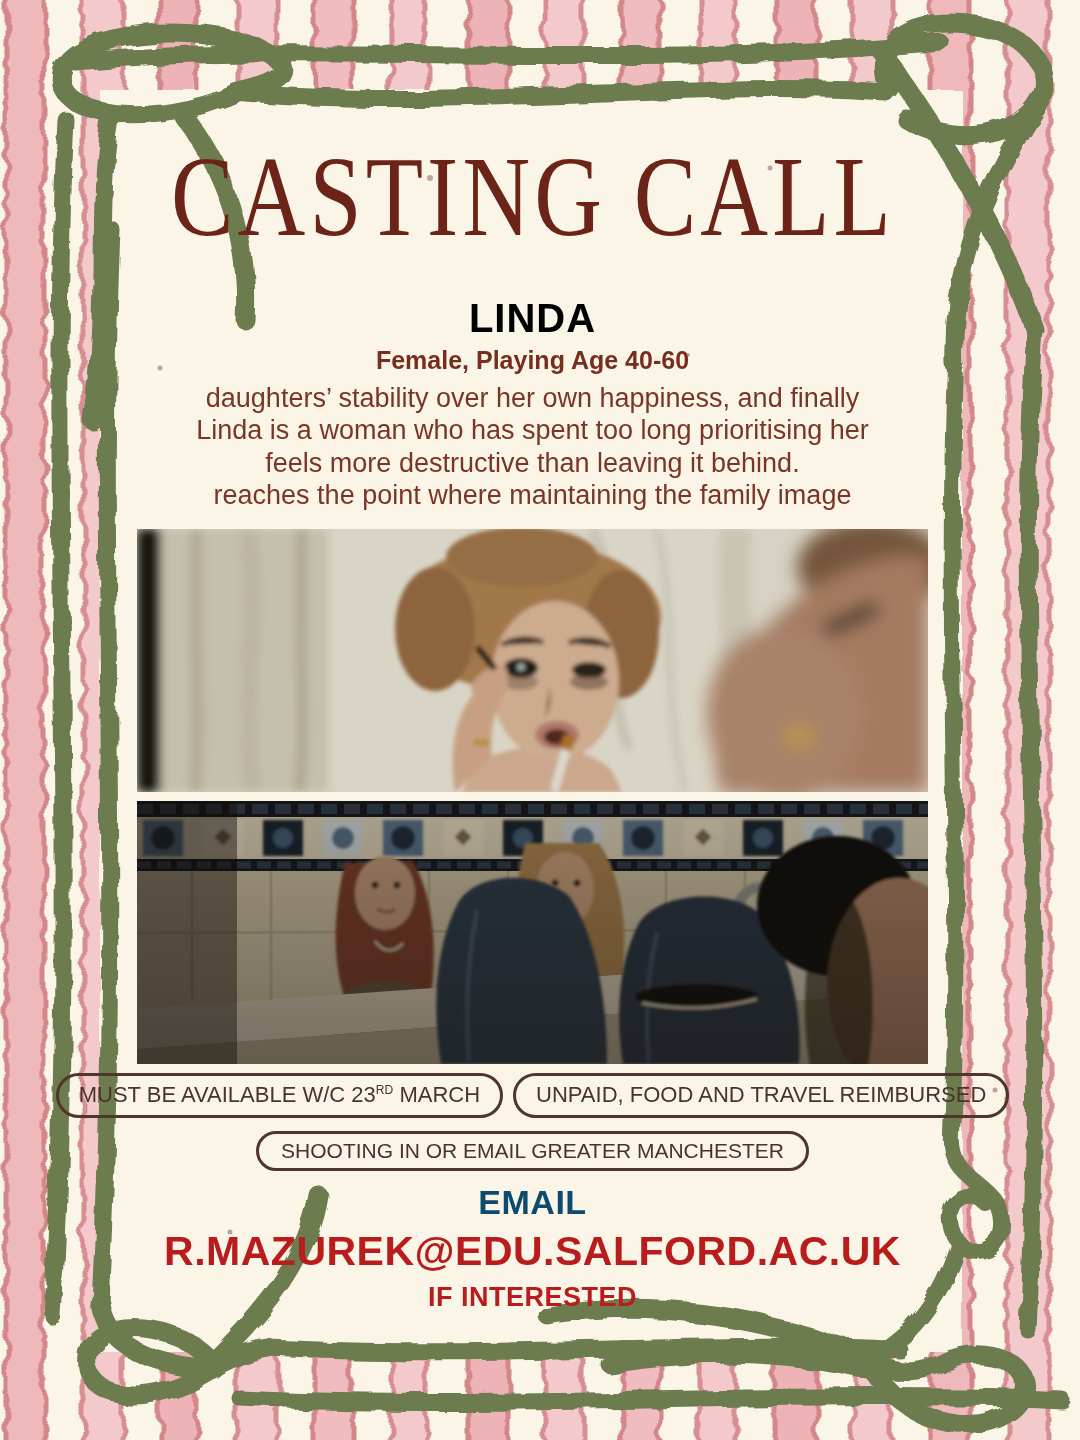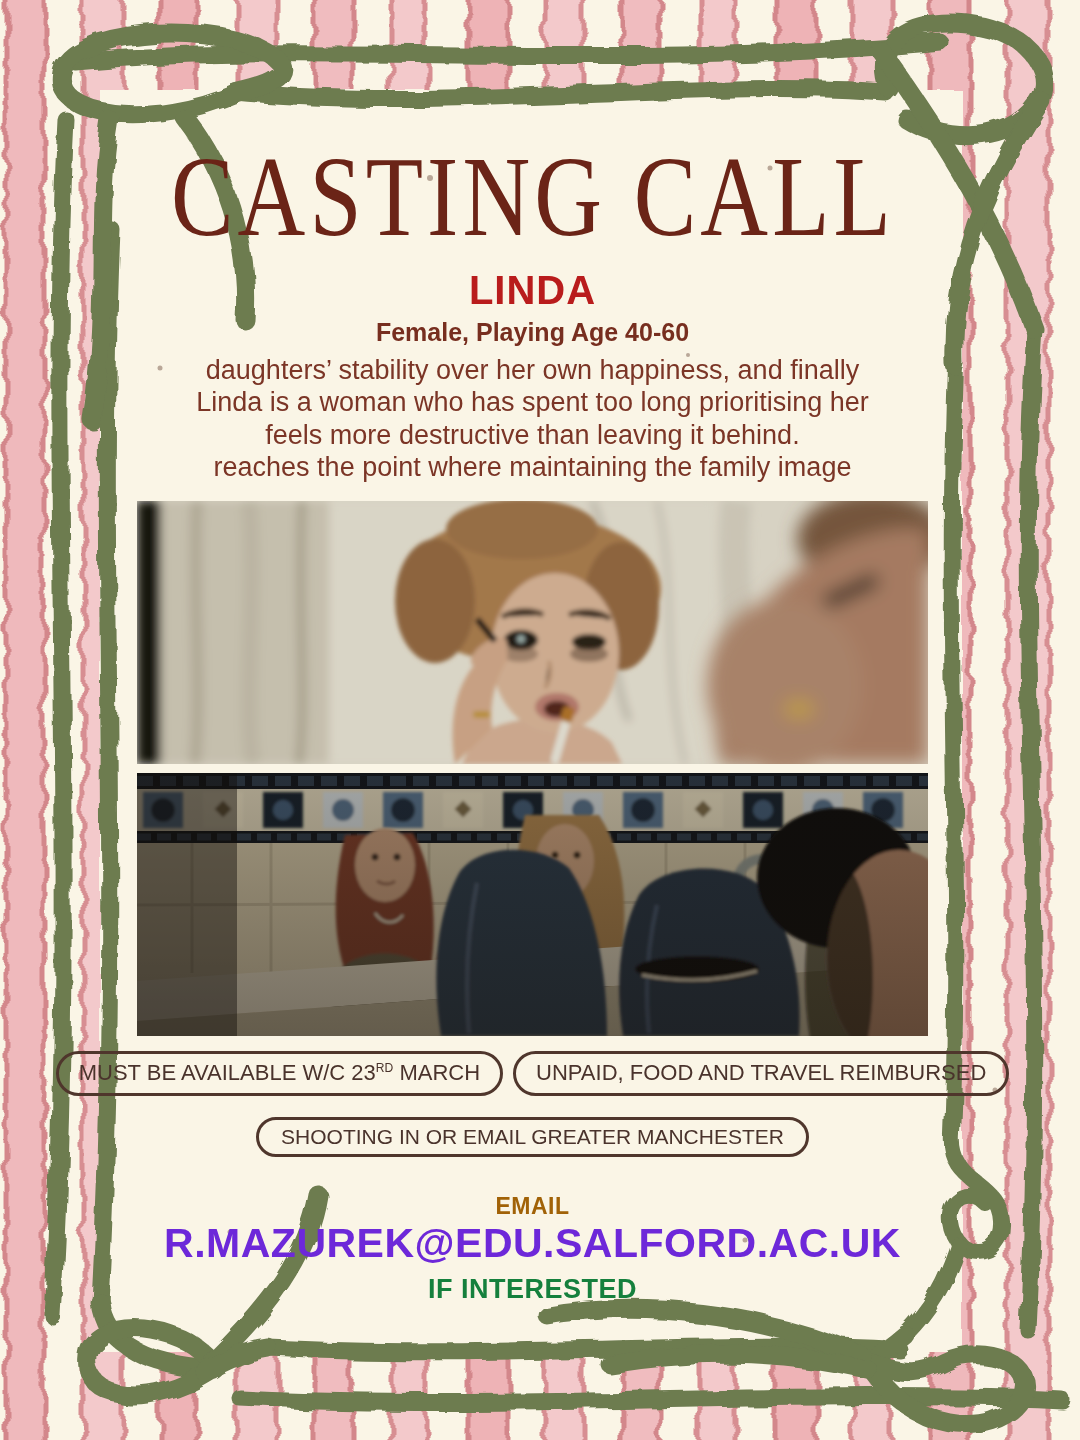--- a/index.html
+++ b/index.html
@@ -14,39 +14,39 @@
   }
   .title{
     margin-top:136px;font-family:"Liberation Serif",serif;font-weight:400;
     font-size:92px;line-height:1;letter-spacing:4px;color:#6b2417;
     transform:scale(1.02,1.24);transform-origin:top center;white-space:nowrap;
   }
   .subtitle{
     margin-top:44px;font-size:44px;font-weight:500;letter-spacing:1px;color:#6e2a1c;
     white-space:nowrap;
   }
-  .role-name{margin-top:36px;font-size:40px;font-weight:700;color:#b91c1c;letter-spacing:1px;}
+  .role-name{margin-top:64px;font-size:40px;font-weight:700;color:#000000;letter-spacing:1px;}
   .role-spec{margin-top:5px;font-size:25px;font-weight:700;color:#772e1f;}
   .desc{margin-top:7px;font-size:27px;font-weight:500;color:#7b3526;line-height:1.2;}
   .stills{margin-top:17px;display:flex;flex-direction:column;gap:9px;}
   .still{width:791px;height:263px;overflow:hidden;background:#222;}
   .still svg{display:block;}
-  .badges{margin-top:15px;display:flex;flex-direction:column;align-items:center;gap:21px;width:840px;}
+  .badges{margin-top:9px;display:flex;flex-direction:column;align-items:center;gap:13px;width:840px;}
   .badge-row{display:flex;gap:10px;justify-content:center;}
   .pill{
     border:3px solid #4f362c;border-radius:40px;color:#4a332c;
     padding:7px 20px 8px 20px;font-size:22px;font-weight:500;white-space:nowrap;
     background:transparent;line-height:1.1;
   }
   .pill.small{font-size:21px;padding:5px 22px 6px 22px;}
   .pill sup{font-size:0.55em;}
   .contact{margin-top:12px;display:flex;flex-direction:column;align-items:center;}
-  .contact-label{font-size:23px;font-weight:700;color:#a16207;letter-spacing:0.5px;margin-top:24px;}
-  .contact-email{font-size:41px;font-weight:700;color:#6d28d9;letter-spacing:0.5px;white-space:nowrap;}
-  .contact-note{margin-top:7px;font-size:27px;font-weight:700;color:#15803d;letter-spacing:0.5px;}
+  .contact-label{font-size:34px;font-weight:700;color:#0c4a6e;letter-spacing:0.5px;}
+  .contact-email{margin-top:6px;font-size:41px;font-weight:700;color:#b91c1c;letter-spacing:0.5px;white-space:nowrap;}
+  .contact-note{margin-top:7px;font-size:27px;font-weight:700;color:#b91c1c;letter-spacing:0.5px;}
 </style>
 </head>
 <body>
 
 <svg class="bg-svg" viewBox="0 0 1080 1440">
   <defs>
     <filter id="stripeRough" x="-10%" y="-10%" width="120%" height="120%">
       <feTurbulence type="fractalNoise" baseFrequency="0.015 0.05" numOctaves="2" seed="11" result="n"></feTurbulence>
       <feDisplacementMap in="SourceGraphic" in2="n" scale="14"></feDisplacementMap>
     </filter>

